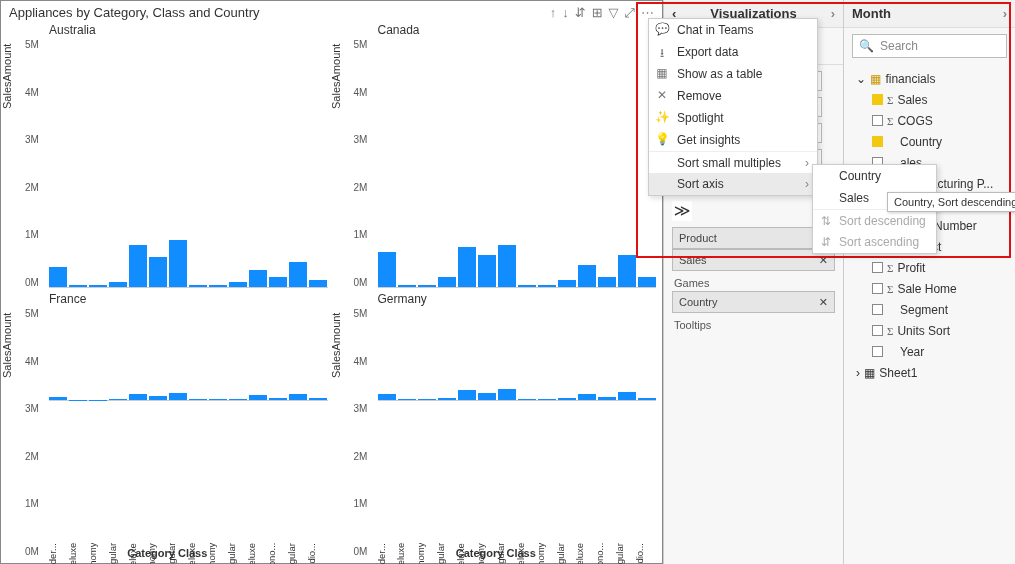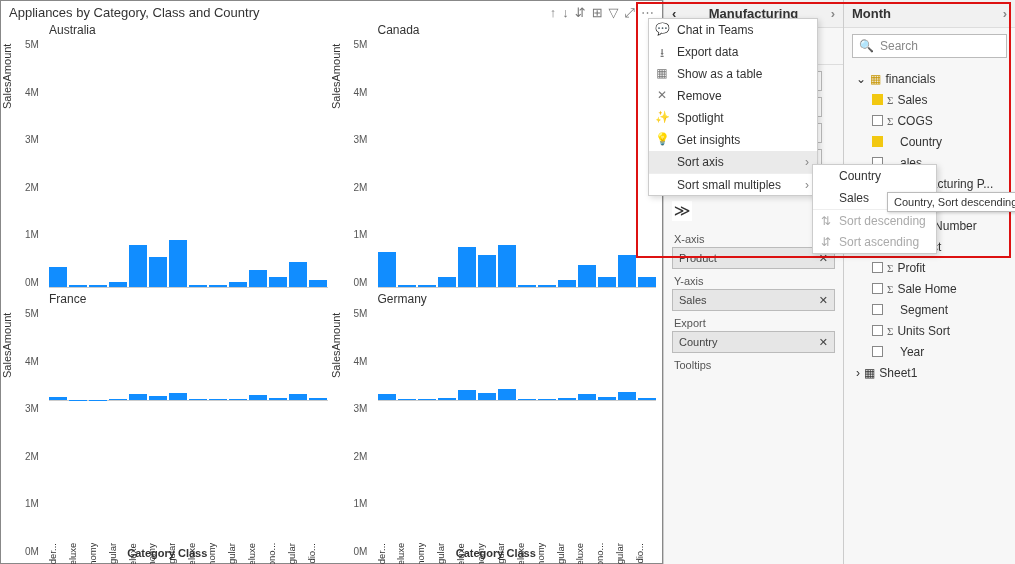--- a/index.html
+++ b/index.html
@@ -228,21 +228,21 @@
       </div>
       <div class="xcat-label">Category Class</div>
 
   </div>
       </div>
   </div>
 
   <div class="vis-pane">
     <div class="pane-header">
       <span>‹</span>
-      <span>Manufacturing</span>
+      <span>Visualizations</span>
       <span class="chev"></span>
     </div>
     <div class="pivot">
       <span>▥</span>
       <span style="width:24px;height:24px;border:1px solid #888;border-radius:50%;display:flex;align-items:center;justify-content:center">🔍</span>
     </div>
     <div class="icon-row">
       <span class="vis-icon"></span>
         <span class="vis-icon"></span>
         <span class="vis-icon"></span>
@@ -268,31 +268,29 @@
         <span class="vis-icon"></span>
         <span class="vis-icon"></span>
       <span class="vis-icon"></span>
         <span class="vis-icon"></span>
         <span class="vis-icon"></span>
         <span class="vis-icon"></span>
         <span class="vis-icon"></span>
         <span class="vis-icon"></span>
       <span class="vis-icon" style="border:none;font-size:16px;text-align:center">≫</span>
     </div>
-    <div class="section-label">X-axis</div>
     <div class="field-well">
         <span>Product</span>
         <span>✕</span>
       </div>
-    <div class="section-label">Y-axis</div>
     <div class="field-well">
         <span>Sales</span>
         <span>✕</span>
       </div>
-    <div class="section-label">Export</div>
+    <div class="section-label">Games</div>
     <div class="field-well">
         <span>Country</span>
         <span>✕</span>
       </div>
     <div class="section-label">Tooltips</div>
   </div>
 
   <div class="fields-pane">
     <div class="pane-header">
       <span>Month</span>
@@ -382,22 +380,22 @@
   </div>
 </div>
 
 <div class="ctx" id="ctx-menu">
     <div class="item"><span class="ic">💬</span>Chat in Teams</div>
     <div class="item"><span class="ic">⭳</span>Export data</div>
     <div class="item"><span class="ic">▦</span>Show as a table</div>
     <div class="item"><span class="ic">✕</span>Remove</div>
     <div class="item"><span class="ic">✨</span>Spotlight</div>
     <div class="item"><span class="ic">💡</span>Get insights</div>
+    <div class="item sep sub-ar">Sort small multiples</div>
     <div class="item sub-ar hover">Sort axis</div>
-    <div class="item sep sub-ar">Sort small multiples</div>
   </div>
 
 <div class="ctx2">
   <div class="item">Country</div>
   <div class="item">Sales</div>
   <div class="item sep dim">
       <span style="position:absolute;left:8px">⇅</span>
       <span>Sort descending</span>
     </div>
   <div class="item dim">

